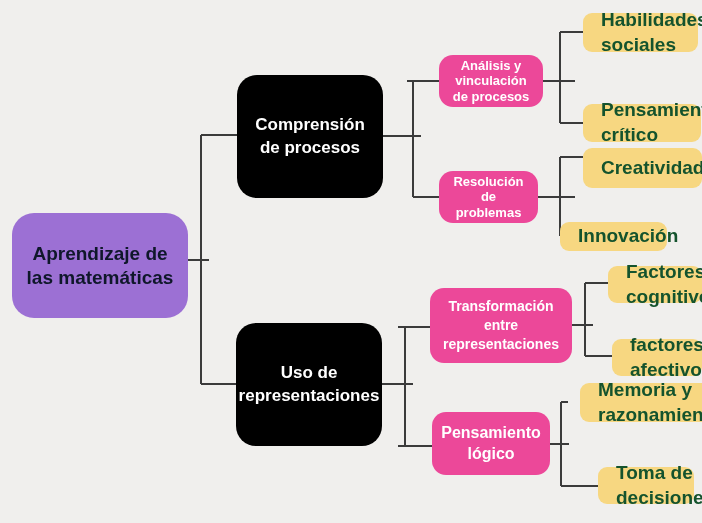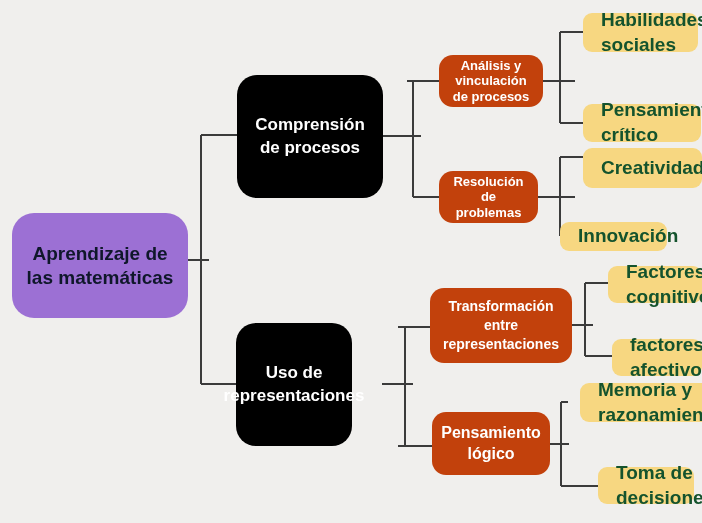--- a/index.html
+++ b/index.html
@@ -50,21 +50,21 @@
   }
   .branch {
     background: #000000;
     color: #ffffff;
     border-radius: 20px;
     font-size: 17px;
     line-height: 1.3;
     padding: 0 8px;
   }
   .sub {
-    background: #c2410c;
+    background: #ec4899;
     color: #ffffff;
     border-radius: 14px;
   }
   .sub-s  { font-size: 13px; line-height: 1.18; padding: 0 10px; }
   .sub-m  { font-size: 14px; line-height: 1.35; padding: 0 8px; }
   .sub-l  { font-size: 16px; line-height: 1.3;  padding: 0 4px; }
   .leaf {
     background: #f7d781;
     color: #14532d;
     border-radius: 9px;
@@ -115,21 +115,21 @@
     <path d="M550 444 H569"></path>
     <path d="M561 402 V486"></path>
     <path d="M561 402 H568"></path>
     <path d="M561 486 H598"></path>
   </svg>
 
   <div class="node root" style="left:12px; top:213px; width:176px; height:105px;">Aprendizaje de las matemáticas</div>
 
   <div class="node branch" style="left:237px; top:75px; width:146px; height:123px;">Comprensión de procesos</div>
 
-  <div class="node branch" style="left:236px; top:323px; width:116px; height:123px;">Uso de representaciones</div>
+  <div class="node branch" style="left:236px; top:323px; width:146px; height:123px;">Uso de representaciones</div>
 
   <div class="node sub sub-s" style="left:439px; top:55px; width:104px; height:52px;">Análisis y vinculación de procesos</div>
 
   <div class="node sub sub-s" style="left:439px; top:171px; width:99px; height:52px;">Resolución de problemas</div>
 
   <div class="node sub sub-m" style="left:430px; top:288px; width:142px; height:75px;">Transformación entre representaciones</div>
 
   <div class="node sub sub-l" style="left:432px; top:412px; width:118px; height:63px;">Pensamiento lógico</div>
 
   <div class="node leaf" style="left:583px; top:13px; width:115px; height:39px;">Habilidades sociales</div>

